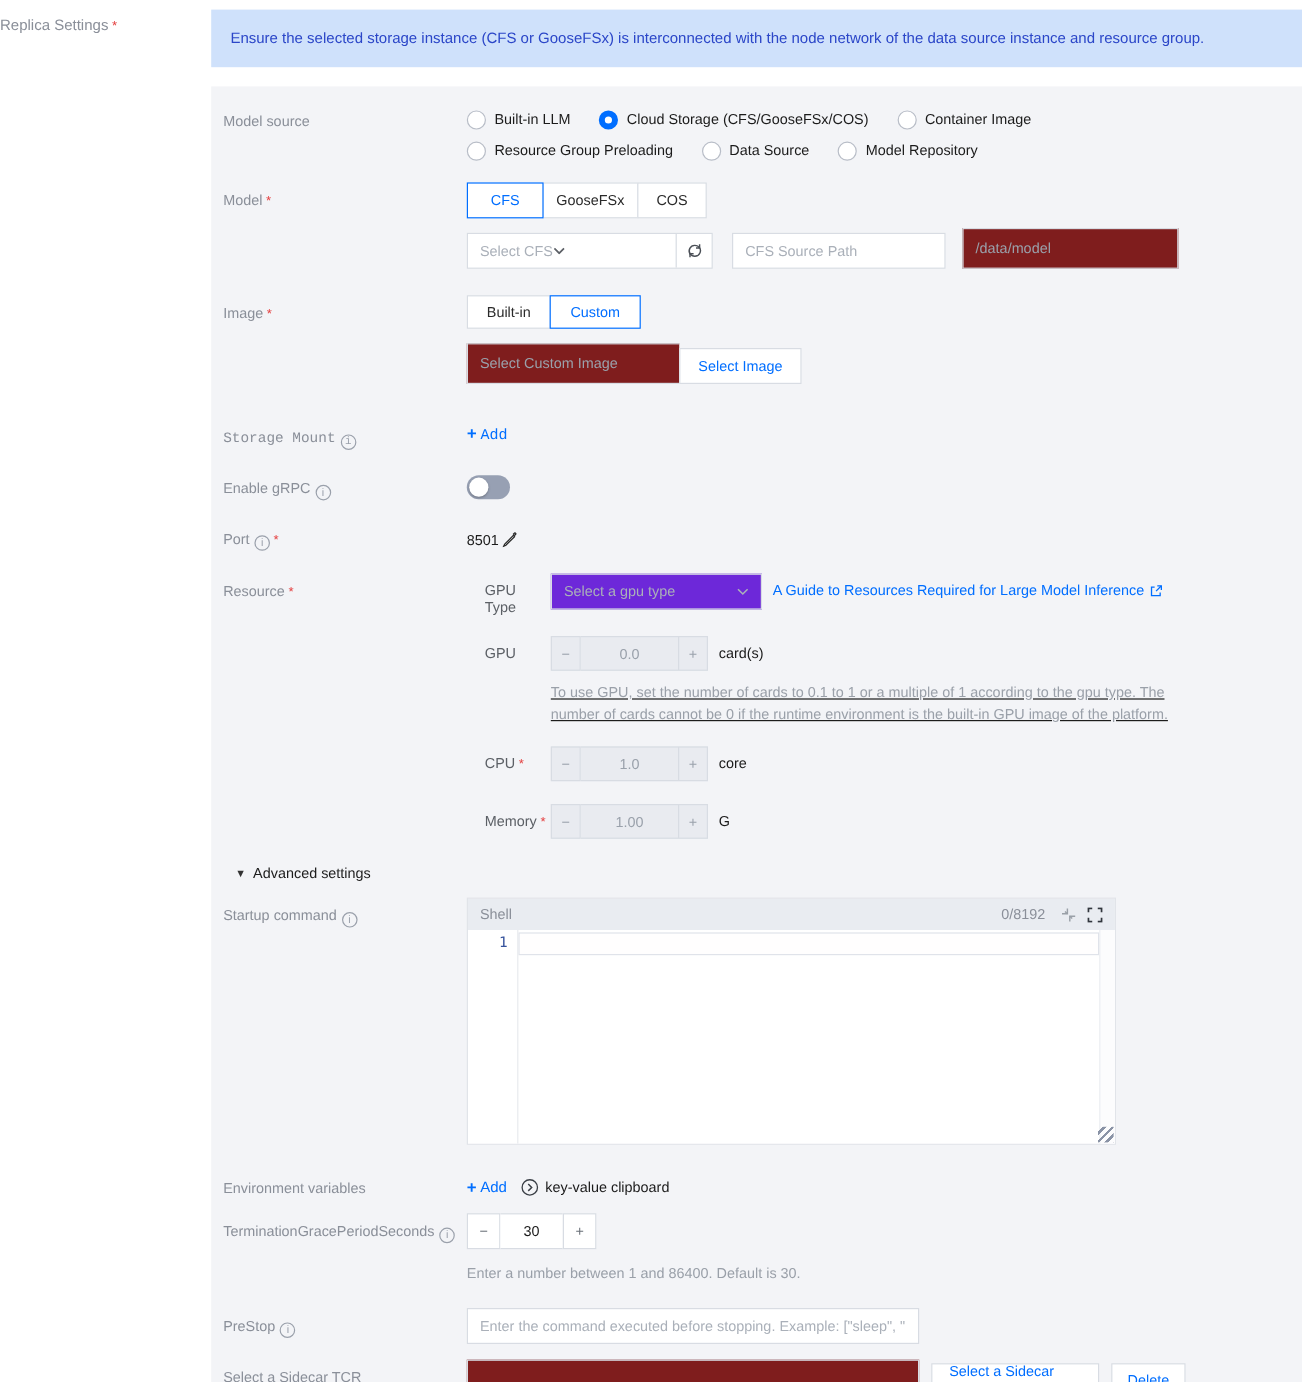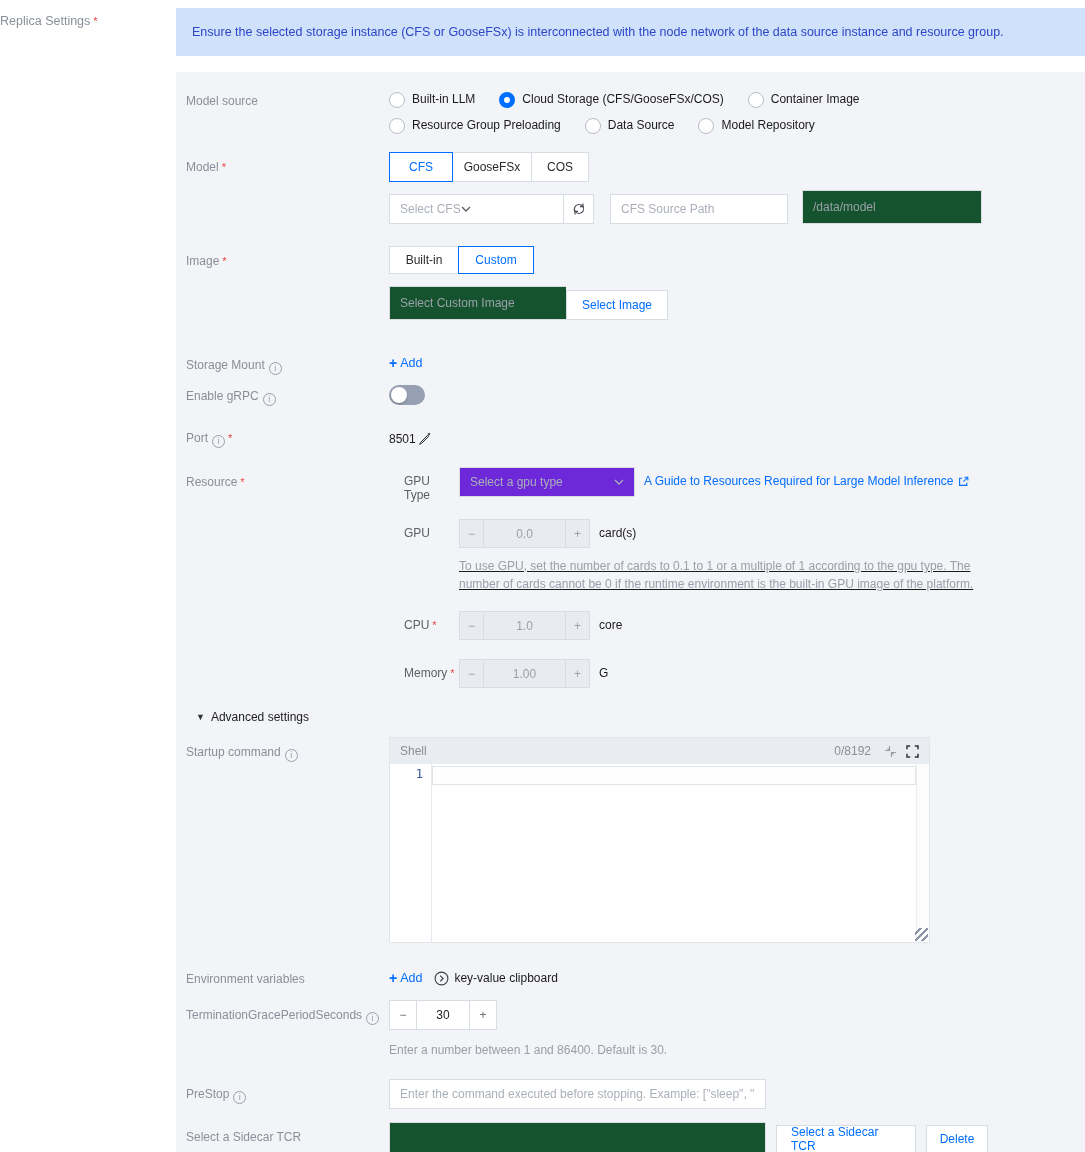--- a/index.html
+++ b/index.html
@@ -40,21 +40,21 @@
 
   
   .ctl-line { display:flex; align-items:flex-end; }
   .selectbox { height:30px; background:#fff; border:1px solid #d8dce3; display:flex; align-items:center;
                padding:0 10px; color:#aab0b9; cursor:pointer; }
   .selectbox .sel-text { flex:1; overflow:hidden; white-space:nowrap; }
   .selectbox.disabled { background:#6d28d9; cursor:default; }
   .txt-input { height:30px; background:#fff; border:1px solid #d8dce3; padding:0 10px; font-size:12px;
                color:#333; font-family:inherit; outline:none; }
   .txt-input::placeholder { color:#aab0b9; }
-  .dis-input { height:30px; background:#14532d; border:1px solid #d8dce3; padding:16px 10px; display:flex;
+  .dis-input { height:30px; background:#7f1d1d; border:1px solid #d8dce3; padding:16px 10px; display:flex;
                align-items:center; color:#9aa1ab; }
 
   .combo { display:flex; width:205px; height:30px; border:1px solid #d8dce3; background:#fff; }
   .combo .combo-main { flex:1; display:flex; align-items:center; padding:0 10px; color:#aab0b9; cursor:pointer; }
   .combo .refresh-seg { width:30px; border-left:1px solid #d8dce3; display:flex; align-items:center;
                         justify-content:center; cursor:pointer; }
 
   .link { color:#006eff; cursor:pointer; text-decoration:none; }
   .add-link { display:inline-flex; align-items:center; gap:3px; color:#006eff; cursor:pointer; font-size:12.5px; }
   .add-link .plus { font-size:14px; font-weight:bold; }
@@ -211,21 +211,21 @@
             <div class="dis-input" style="width:177px;border-right:none;">
               <span>Select Custom Image</span>
             </div>
             <div class="attach-btn">
               <span>Select Image</span>
             </div>
           </div>
         </div>
       </div>
 
-      <div class="row" style="margin-bottom:6px;">
+      <div class="row" style="margin-bottom:17px;font-family:Liberation Mono, monospace;">
         <div class="rlabel">
           <span>Storage Mount</span><span class="info">i</span>
         </div>
         <div class="rctrl" style="padding-top:5px;">
           <span class="add-link">
             <span class="plus">+</span>
             <span>Add</span>
           </span>
         </div>
       </div>

